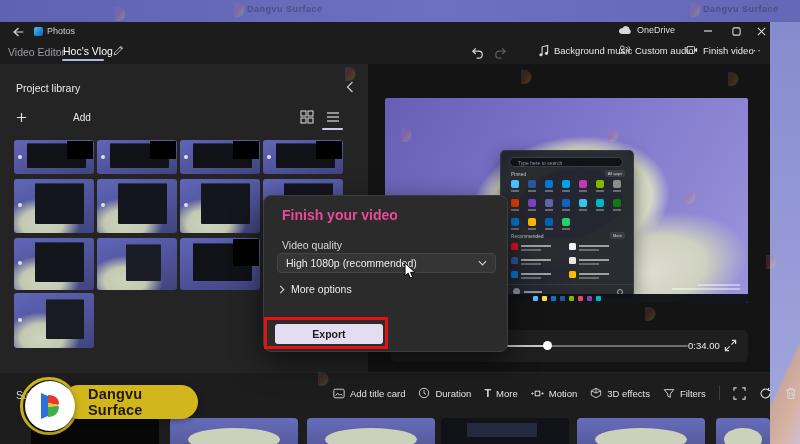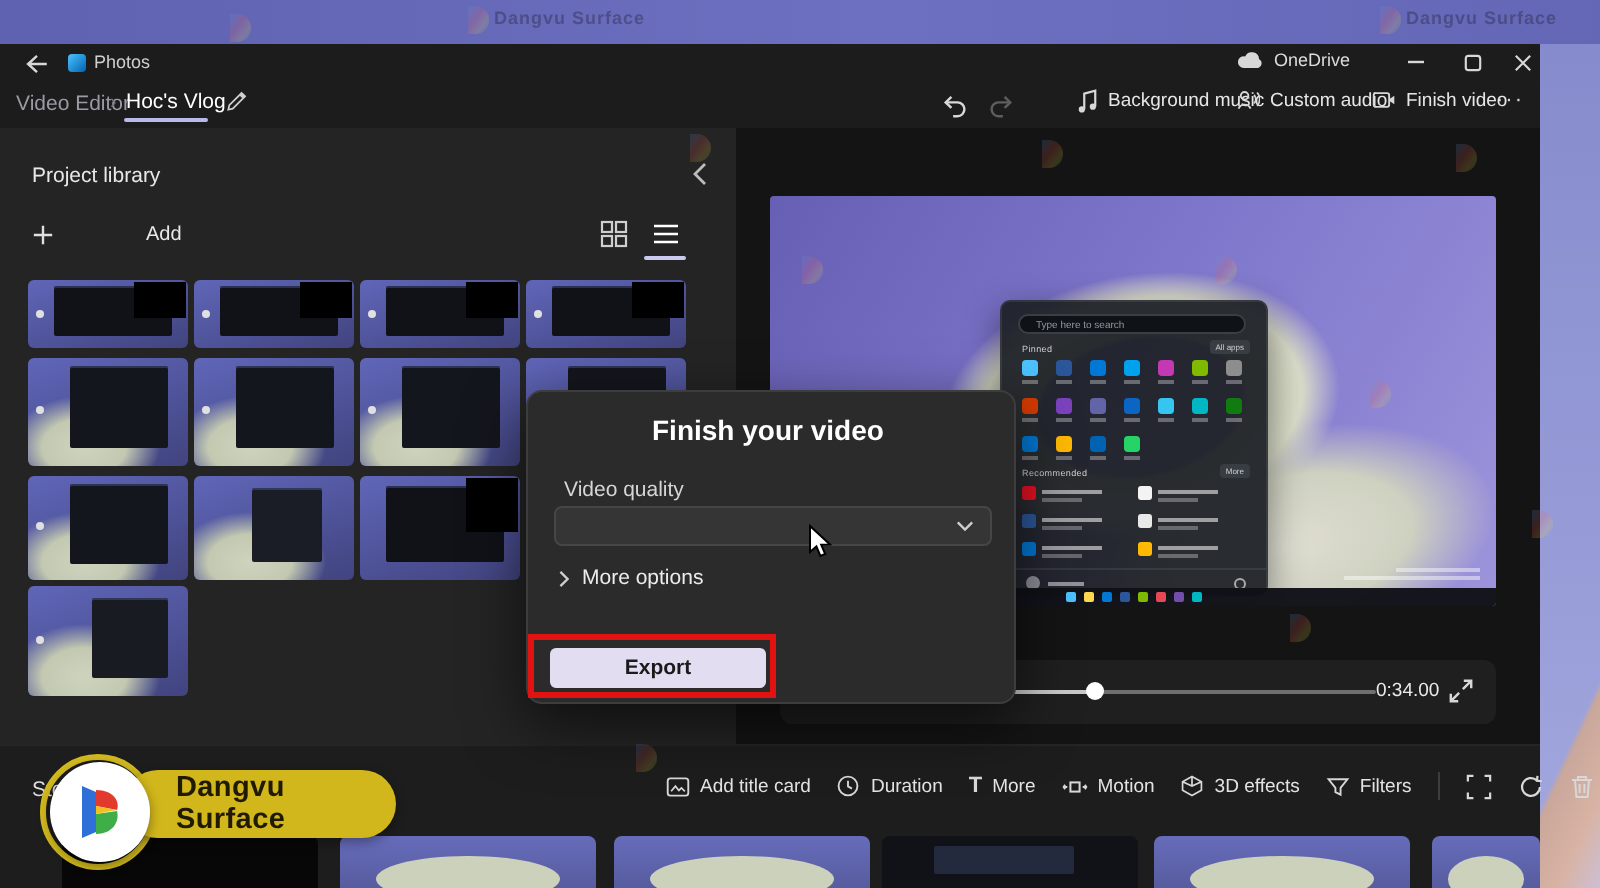--- a/index.html
+++ b/index.html
@@ -88,21 +88,21 @@
   
   .player{left:390px;top:330px;width:358px;height:32px;background:#1f1f1f;border-radius:6px;z-index:5;}
   .track{position:absolute;left:116px;top:15px;width:182px;height:2px;background:#6f6f6f;border-radius:1px;}
   .track-fill{position:absolute;left:116px;top:15px;width:42px;height:2px;background:#c9c9c9;border-radius:1px;}
   .knob{position:absolute;left:153px;top:11px;width:9px;height:9px;border-radius:50%;background:#fff;}
   .ptime{position:absolute;left:298px;top:10px;font-size:9.5px;color:#eaeaea;}
 
   
   .dialog{left:263px;top:195px;width:245px;height:157px;background:#2b2b2b;border:1px solid #3d3d3d;border-radius:8px;
       box-shadow:0 10px 30px rgba(0,0,0,.6);z-index:20;box-sizing:border-box;}
-  .dlg-title{position:absolute;left:18px;top:11px;font-size:14px;font-weight:600;color:#ffffff;margin-left:44px;}
+  .dlg-title{position:absolute;left:18px;top:11px;font-size:14px;font-weight:600;color:#ec4899;}
   .dlg-label{position:absolute;left:18px;top:43px;font-size:10.5px;color:#d6d6d6;}
   .dlg-select{position:absolute;left:13px;top:57px;width:219px;height:20px;background:#353535;border:1px solid #464646;
       border-radius:4px;display:flex;align-items:center;padding:0 8px;box-sizing:border-box;color:#ececec;font-size:10.5px;cursor:pointer;}
   .dlg-more{position:absolute;left:15px;top:87px;display:flex;align-items:center;gap:6px;color:#ececec;font-size:10.5px;cursor:pointer;}
   .btn-export{position:absolute;left:11px;top:128px;width:108px;height:20px;background:#e2ddf1;border-radius:3px;
       display:flex;align-items:center;justify-content:center;font-size:10.5px;font-weight:600;color:#1b1b1b;cursor:pointer;}
   .btn-cancel{position:absolute;left:132px;top:128px;width:107px;height:20px;background:#3a3a3a;border-radius:3px;
       display:flex;align-items:center;justify-content:center;font-size:10.5px;color:#f2f2f2;cursor:pointer;}
   .red-box{left:264px;top:317px;width:124px;height:32px;border:3px solid #e01312;z-index:25;box-sizing:border-box;}
 
@@ -417,20 +417,21 @@
     <svg width="13" height="13" viewBox="0 0 14 14">
         <path d="M8.5 1.5 h4 v4 M12.2 1.8 L8 6 M5.5 12.5 h-4 v-4 M1.8 12.2 L6 8" fill="none" stroke="#d8d8d8" stroke-width="1.3"></path>
       </svg>
   </div>
 </div>
 
 <div class="abs dialog">
   <div class="dlg-title">Finish your video</div>
   <div class="dlg-label">Video quality</div>
   <div class="dlg-select">
+    <span>High 1080p (recommended)</span>
     <span style="margin-left:auto;">
       <svg width="9" height="6" viewBox="0 0 10 6">
           <path d="M1 1 l4 4 4-4" fill="none" stroke="#cfcfcf" stroke-width="1.3"></path>
         </svg>
     </span>
   </div>
   <div class="dlg-more">
     <span>
         <svg width="6" height="9" viewBox="0 0 6 10">
           <path d="M1 1 l4 4-4 4" fill="none" stroke="#cfcfcf" stroke-width="1.3"></path>

